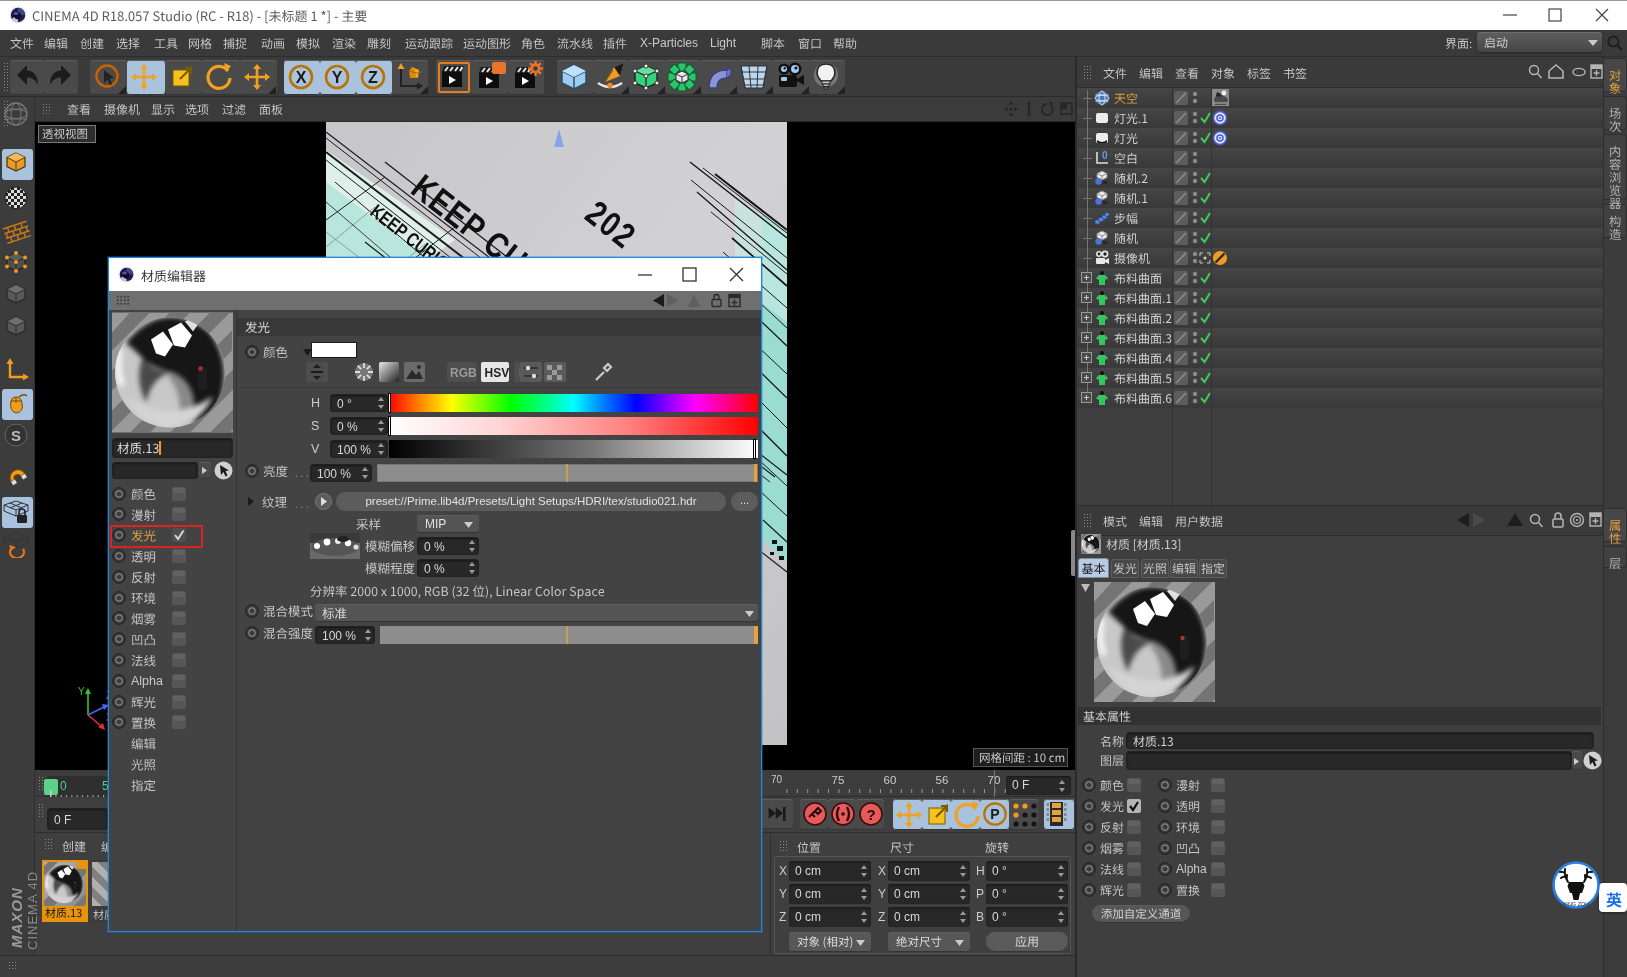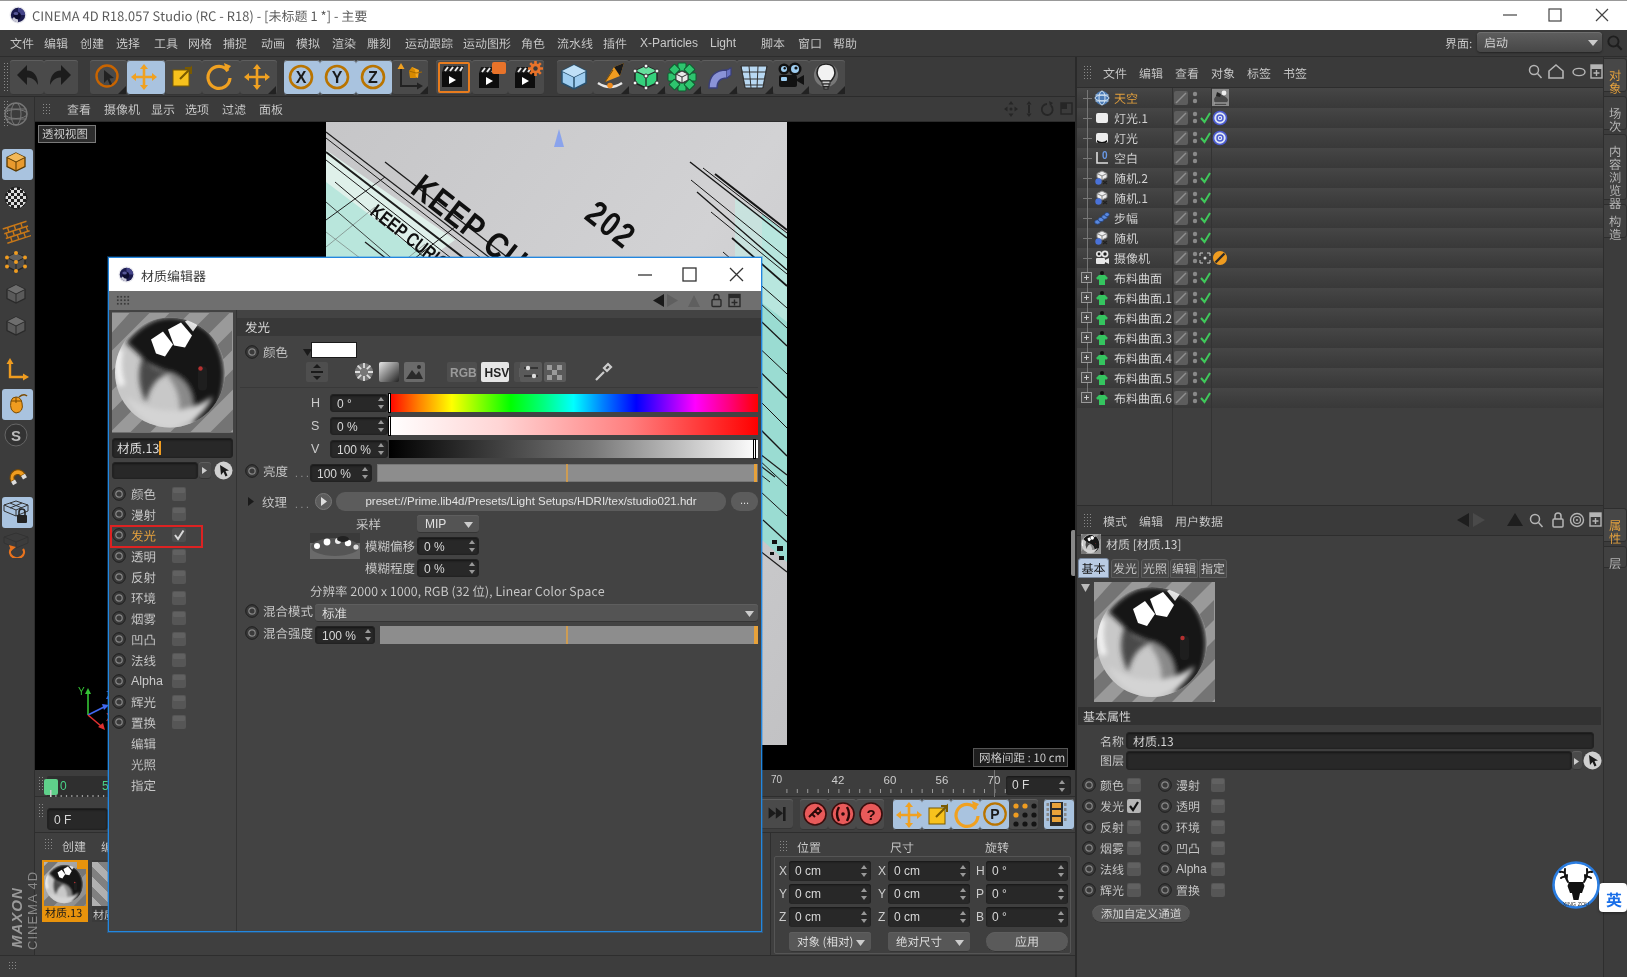--- a/index.html
+++ b/index.html
@@ -482,21 +482,21 @@
     <rect x="71.2" y="25" width="1.2" height="3.5" fill="#9a9a9a"></rect>
     <rect x="76.5" y="25" width="1.2" height="3.5" fill="#9a9a9a"></rect>
     <rect x="81.8" y="25" width="1.2" height="3.5" fill="#9a9a9a"></rect>
     <rect x="87.1" y="25" width="1.2" height="3.5" fill="#9a9a9a"></rect>
     <rect x="92.4" y="25" width="1.2" height="3.5" fill="#9a9a9a"></rect>
     <rect x="97.7" y="25" width="1.2" height="3.5" fill="#9a9a9a"></rect>
     <rect x="103.0" y="25" width="1.2" height="3.5" fill="#9a9a9a"></rect>
     <rect x="50" y="20" width="1.5" height="9" fill="#ccc"></rect>
   </svg>
 <div class="a" style="left:771px;top:774px;width:30px;text-align:left;color:#ccc;font-size:10px">70</div>
-<div class="a" style="left:823px;top:774px;width:30px;text-align:center;color:#ccc;font-size:11.5px">42</div>
+<div class="a" style="left:823px;top:774px;width:30px;text-align:center;color:#ccc;font-size:11.5px">75</div>
 <div class="a" style="left:875px;top:774px;width:30px;text-align:center;color:#ccc;font-size:11.5px">60</div>
 <div class="a" style="left:927px;top:774px;width:30px;text-align:center;color:#ccc;font-size:11.5px">56</div>
 <div class="a" style="left:979px;top:774px;width:30px;text-align:center;color:#ccc;font-size:11.5px">70</div>
 <svg class="a" style="left:762px;top:770px" width="313" height="27">
     <rect x="24.4" y="19" width="1" height="4" fill="#999"></rect>
     <rect x="34.8" y="19" width="1" height="4" fill="#999"></rect>
     <rect x="45.2" y="19" width="1" height="4" fill="#999"></rect>
     <rect x="55.6" y="19" width="1" height="4" fill="#999"></rect>
     <rect x="66.0" y="19" width="1" height="4" fill="#999"></rect>
     <rect x="76.4" y="19" width="1" height="4" fill="#999"></rect>

